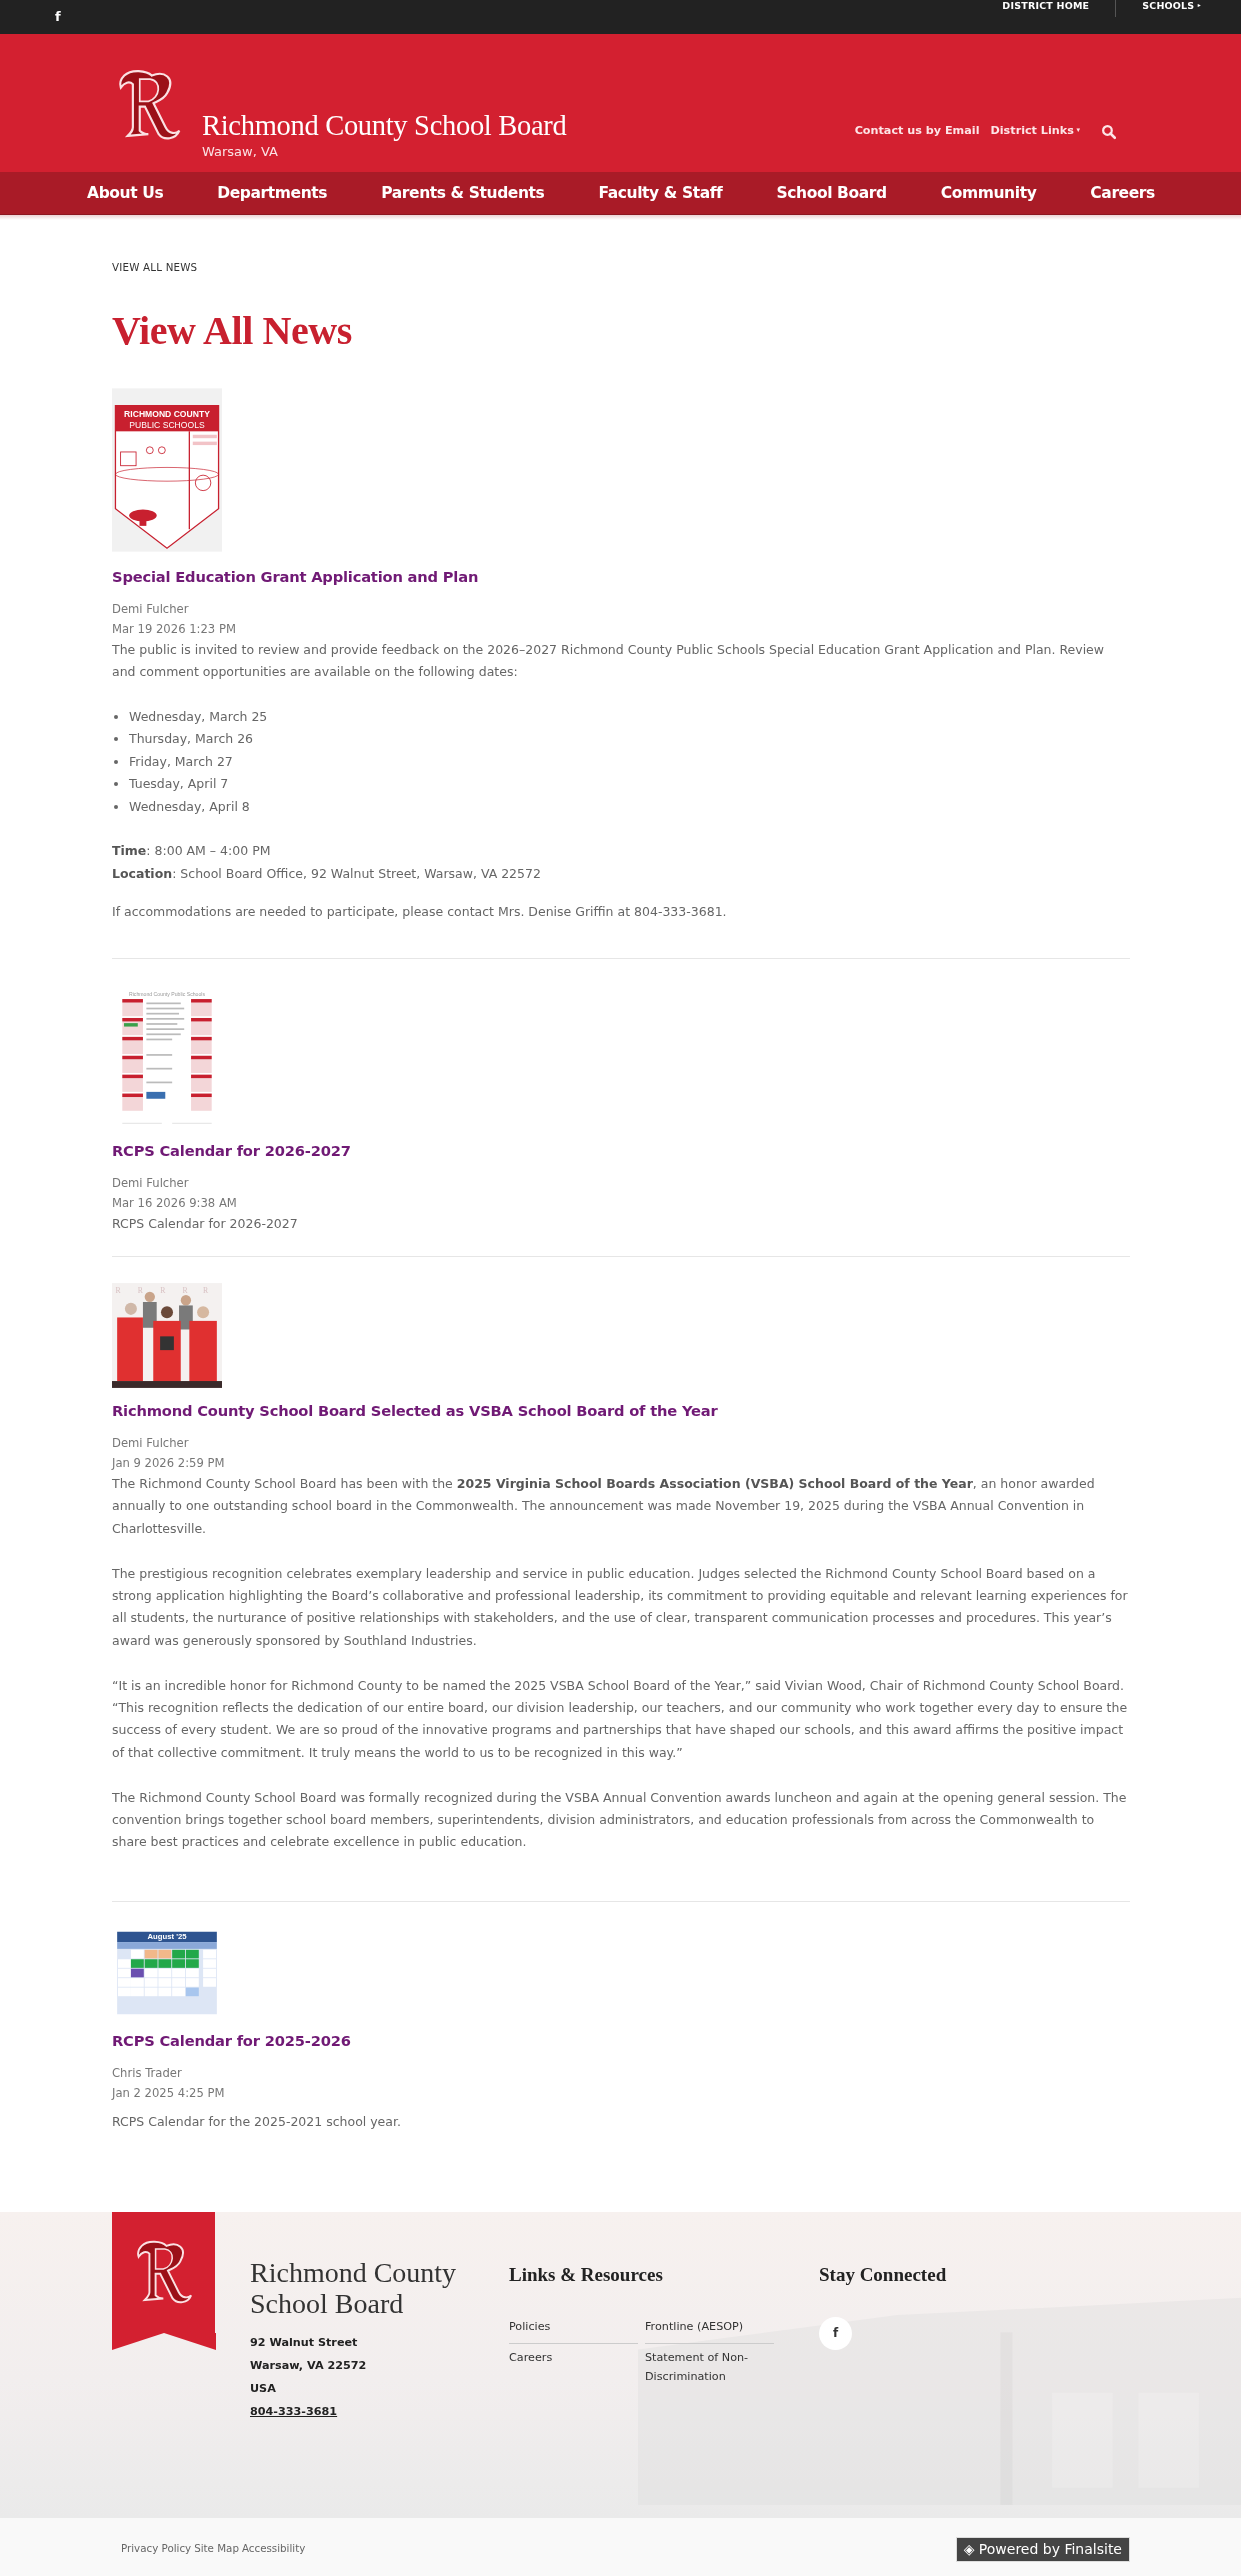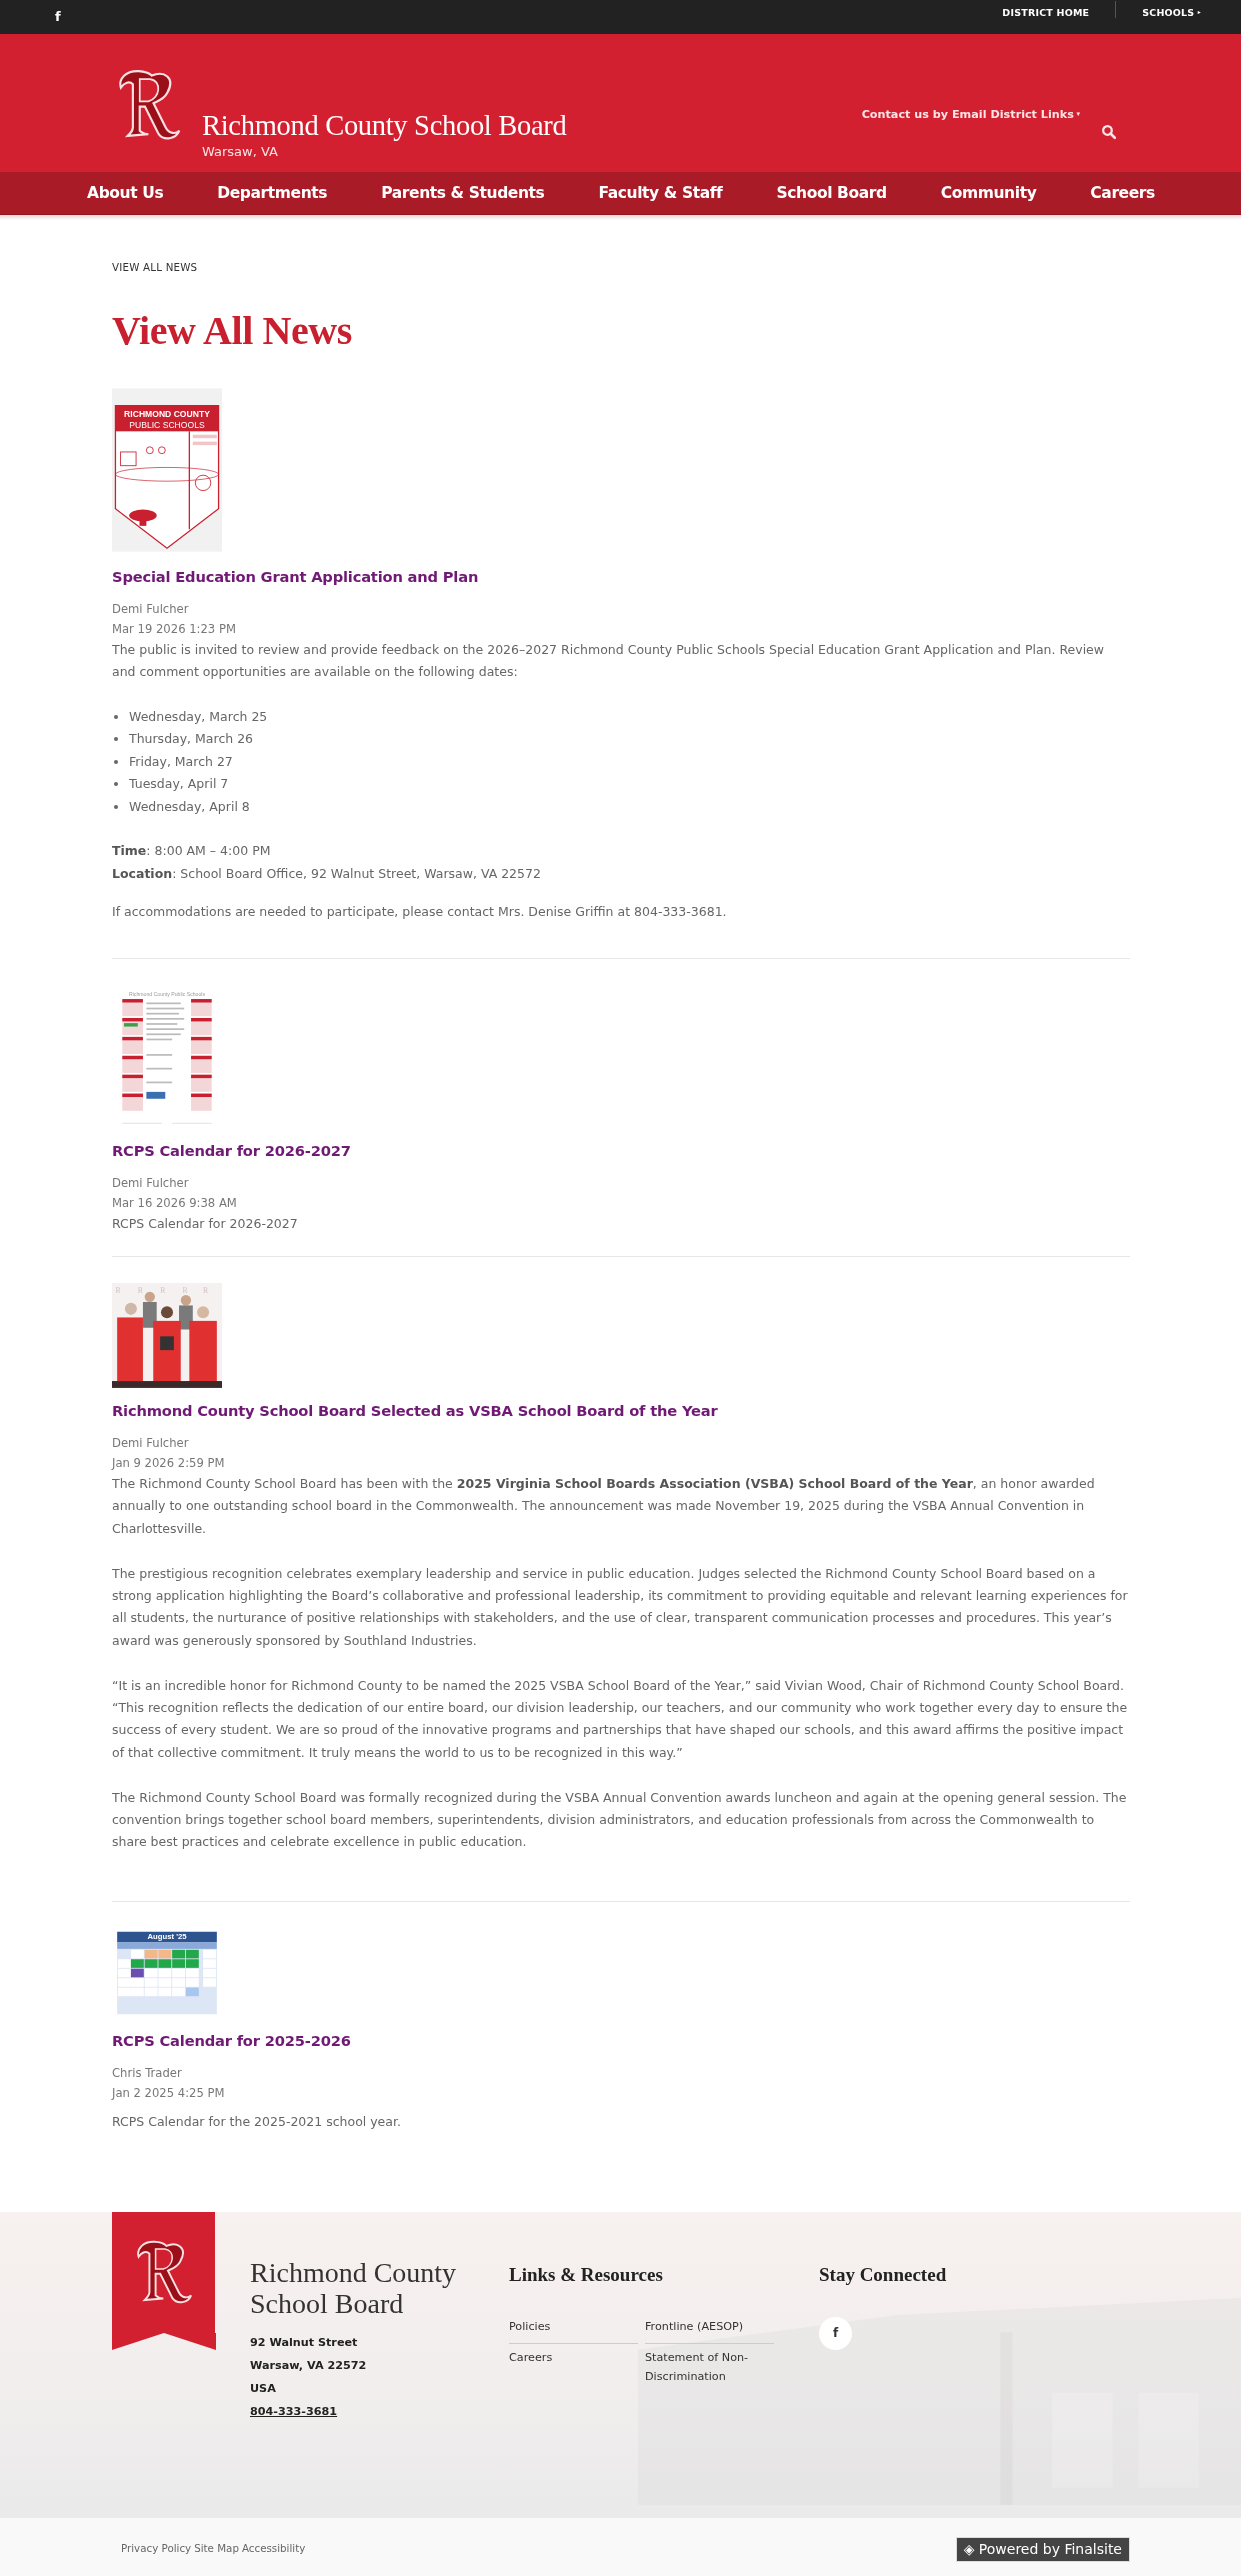--- a/index.html
+++ b/index.html
@@ -2,31 +2,31 @@
 <html style="font-size:14px"><head>
 <meta charset="utf-8">
 <style>
   * { box-sizing: border-box; margin: 0; padding: 0; }
   html, body { width: 1242px; background: #ffffff; }
   body { font-family: "Liberation Sans", "DejaVu Sans", sans-serif; color: #555; }
 
   
   .topbar { height: 34px; background: #222222; position: relative; }
   .topbar .fb { position: absolute; left: 55px; top: 8.6px; color: #fff; font-family: "DejaVu Sans", sans-serif; font-weight: bold; font-size: 13px; }
-  .topbar .util { position: absolute; right: 41px; top: 0; height: 18px; display: flex; align-items: flex-end; }
+  .topbar .util { position: absolute; right: 41px; top: 0; height: 18px; display: flex; align-items: flex-start; }
   .topbar .util a { color: #fff; font-size: 9.5px; font-weight: bold; text-decoration: none; letter-spacing: 0.2px; font-family: "DejaVu Sans", sans-serif; }
   .topbar .util .sep { width: 0.9px; height: 17px; background: #555; margin: 0 26px; }
   .topbar .util .tri { font-size: 6px; margin-left: 3.4px; vertical-align: 1.7px; }
 
   
   .header { height: 138px; background: #d32030; position: relative; }
   .logo-r { position: absolute; left: 112px; top: 33px; width: 71px; height: 74px; }
   .site-title { position: absolute; left: 202px; top: 76px; color: #fff; font-family: "Liberation Serif", "DejaVu Serif", serif; font-size: 28.5px; letter-spacing: -0.3px; }
   .site-sub { position: absolute; left: 202px; top: 110px; color: #fbe3e5; font-size: 13px; font-family: "DejaVu Sans", sans-serif; }
-  .header-links { position: absolute; right: 162px; top: 74px; display: flex; gap: 4px; }
+  .header-links { position: absolute; right: 162px; top: 90px; display: flex; gap: 11px; }
   .header-links a { color: #fde5e7; font-size: 11.2px; font-weight: bold; text-decoration: none; font-family: "DejaVu Sans", sans-serif; }
   .header-links .caret { font-size: 7px; vertical-align: 1.7px; margin-left: 2.6px; }
   .search-ico { position: absolute; right: 126px; top: 90px; width: 15.5px; height: 15.5px; }
 
   
   .mainnav { height: 43px; background: #a91b27; border-bottom: 1.7px solid #8d1620; display: flex; justify-content: center; align-items: center; gap: 0; }
   .mainnav a { color: #fff; font-weight: bold; font-size: 15.5px; text-decoration: none; font-family: "DejaVu Sans", sans-serif; padding: 0 27px; letter-spacing: -0.4px; }
   .nav-shadow { height: 5.2px; background: linear-gradient(#ecd2d4, #fff); }
 
   

